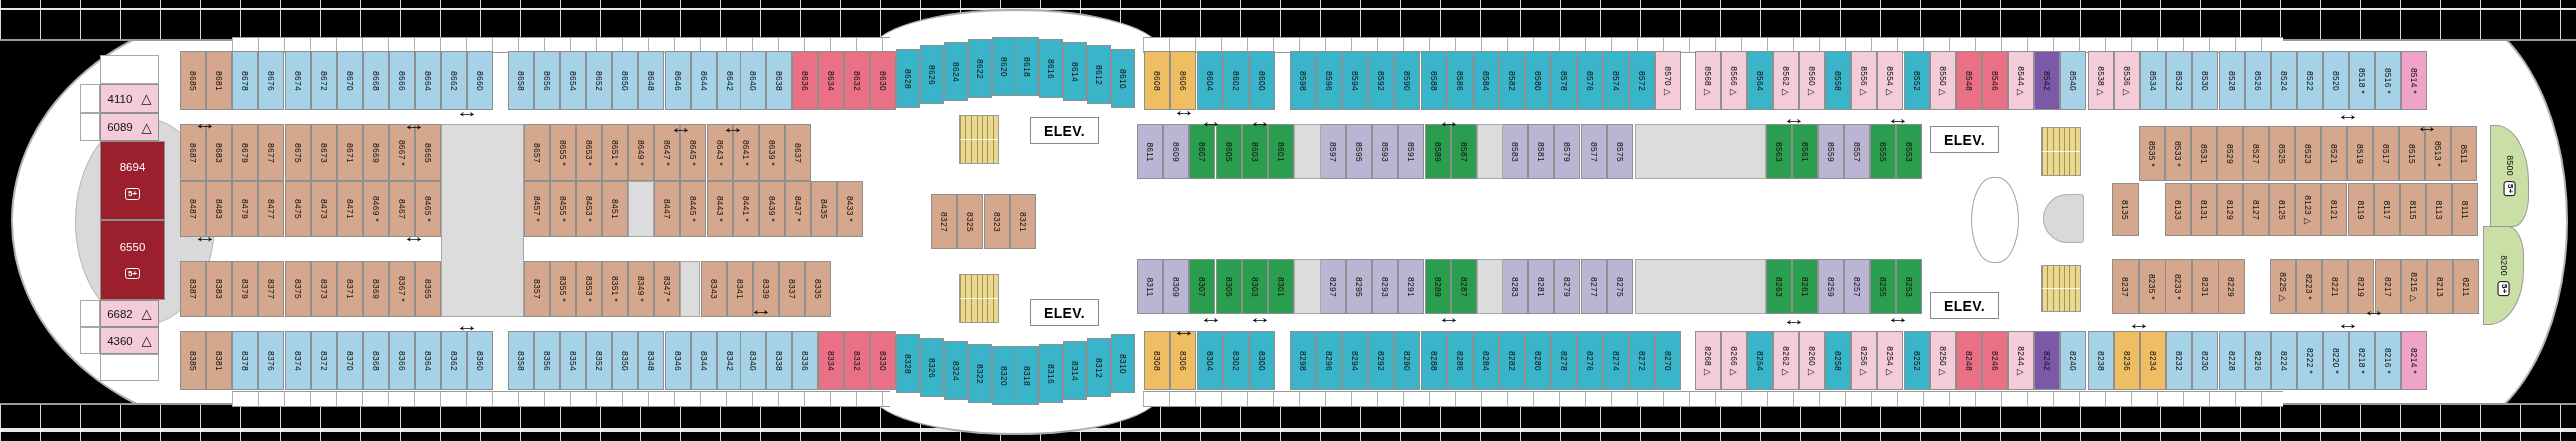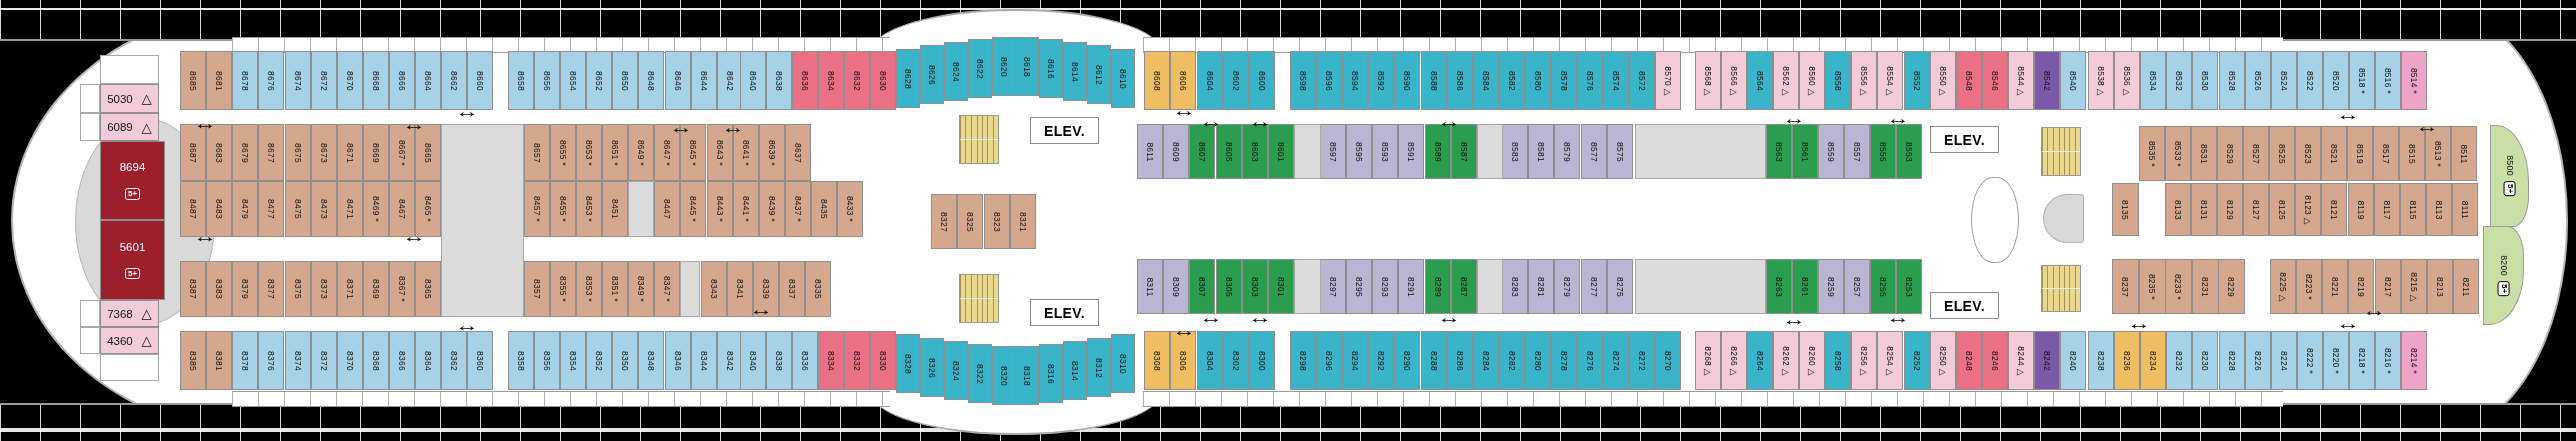--- a/index.html
+++ b/index.html
@@ -1054,37 +1054,37 @@
       <div class="gblock" style="left: 1294px; top: 259px; width: 26.5px; height: 55px;"></div>
       <div class="gblock" style="left: 1477px; top: 259px; width: 26px; height: 55px;"></div>
       <div class="gblock" style="left: 1635px; top: 259px; width: 131px; height: 55px;"></div>
       <div class="wcell" style="left: 80px; top: 84px; width: 20.3px; height: 29px;"></div>
       <div class="wcell" style="left: 80px; top: 113px; width: 20.3px; height: 28px;"></div>
       <div class="wcell" style="left: 80px; top: 300px; width: 20.3px; height: 27px;"></div>
       <div class="wcell" style="left: 80px; top: 327px; width: 20.3px; height: 27px;"></div>
       <div class="wcell" style="left: 100px; top: 55px; width: 59px; height: 29px;"></div>
       <div class="wcell" style="left: 100px; top: 354px; width: 59px; height: 27px;"></div>
       <div class="hcab" style="left: 100px; top: 84px; width: 59px; height: 29px; background: rgb(244, 204, 217);">
-        <span>5030</span>
+        <span>4110</span>
         <span class="tri">△</span>
       </div>
       <div class="hcab" style="left: 100px; top: 113px; width: 59px; height: 28px; background: rgb(244, 204, 217);">
         <span>6089</span>
         <span class="tri">△</span>
       </div>
       <div class="hcab suite" style="left: 100px; top: 141px; width: 65px; height: 79px; background: rgb(155, 31, 45);">
         <span>8694</span>
         <span class="b5">5+</span>
       </div>
       <div class="hcab suite" style="left: 100px; top: 220px; width: 65px; height: 80px; background: rgb(155, 31, 45);">
-        <span>5601</span>
+        <span>6550</span>
         <span class="b5">5+</span>
       </div>
       <div class="hcab" style="left: 100px; top: 300px; width: 59px; height: 27px; background: rgb(244, 204, 217);">
-        <span>7368</span>
+        <span>6682</span>
         <span class="tri">△</span>
       </div>
       <div class="hcab" style="left: 100px; top: 327px; width: 59px; height: 27px; background: rgb(244, 204, 217);">
         <span>4360</span>
         <span class="tri">△</span>
       </div>
       <div class="stern stern-top" style="left: 2490px; top: 125px; width: 39px; height: 102px; background: rgb(202, 223, 165);">
         <span class="vlab">
           <span>8500</span>
           <span class="b5">5+</span>

